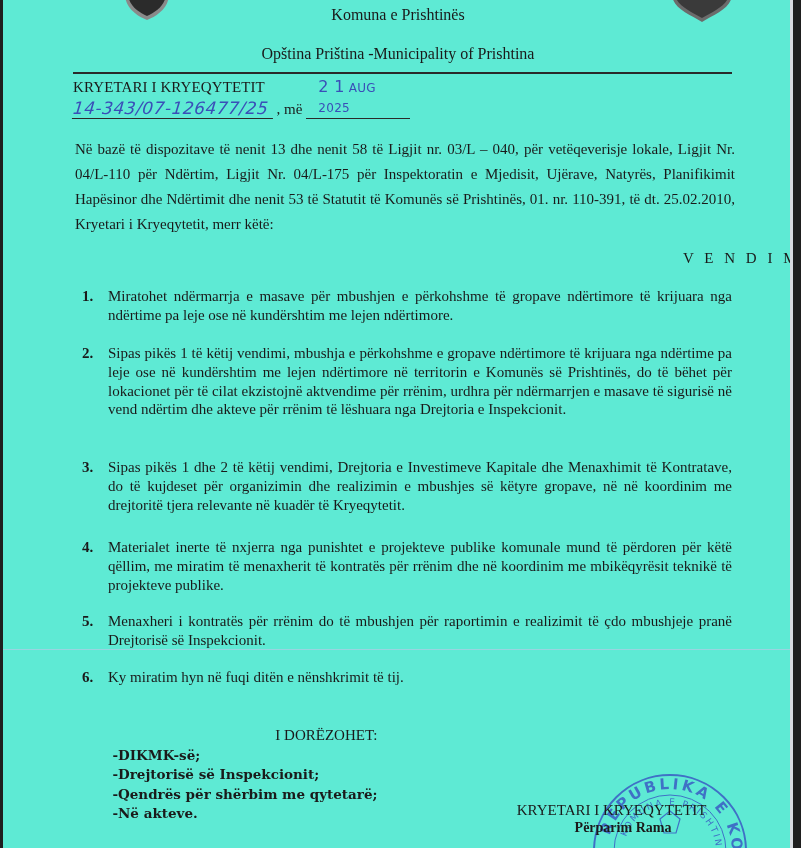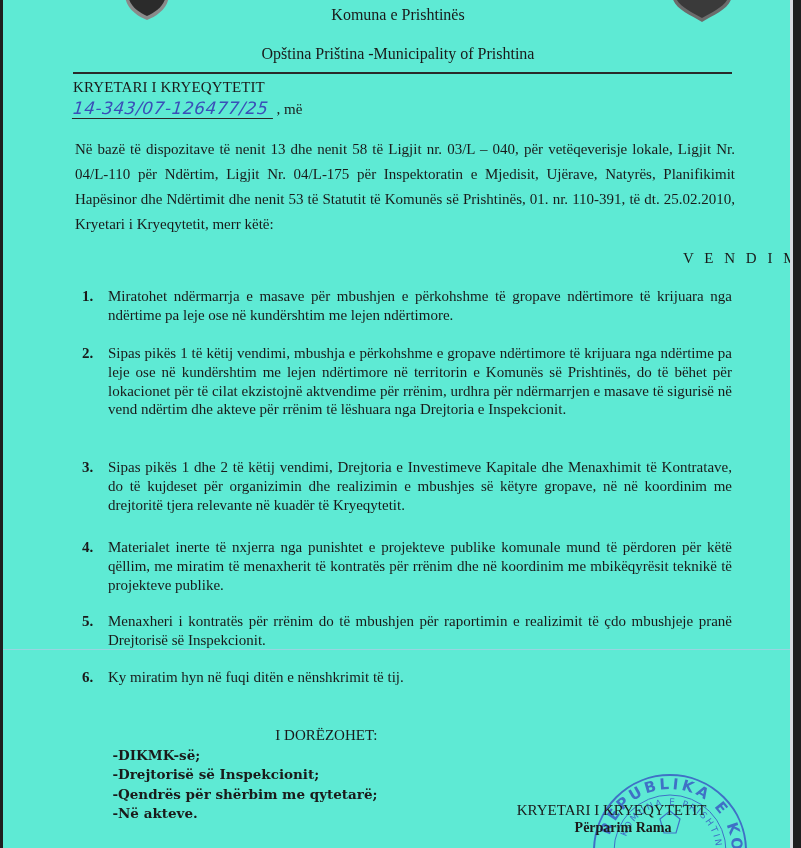--- a/index.html
+++ b/index.html
@@ -121,20 +121,21 @@
   <div class="hdr-line1">Komuna e Prishtinës</div>
   <div class="hdr-line2">Opština Priština -Municipality of Prishtina</div>
 
   <div class="rule"></div>
 
   <div class="office-title">KRYETARI I KRYEQYTETIT</div>
 
   <div class="ref-row">
     <span class="ref-number">14-343/07-126477/25</span>
     <span class="ref-sep">, më</span>
+    <span class="ref-date"><span class="big">2 1</span> <span>AUG 2025</span></span>
   </div>
 
   <div class="preamble">Në bazë të dispozitave të nenit 13 dhe nenit 58 të Ligjit nr. 03/L – 040, për vetëqeverisje lokale, Ligjit Nr. 04/L-110 për Ndërtim, Ligjit Nr. 04/L-175 për Inspektoratin e Mjedisit, Ujërave, Natyrës, Planifikimit Hapësinor dhe Ndërtimit dhe nenit 53 të Statutit të Komunës së Prishtinës, 01. nr. 110-391, të dt. 25.02.2010, Kryetari i Kryeqytetit, merr këtë:</div>
 
   <div class="vendim">V E N D I M</div>
 
   <div class="items">
     <div class="item" style="top:0px">
       <span class="num">1.</span>
       <span class="txt">Miratohet ndërmarrja e masave për mbushjen e përkohshme të gropave ndërtimore të krijuara nga ndërtime pa leje ose në kundërshtim me lejen ndërtimore.</span>

